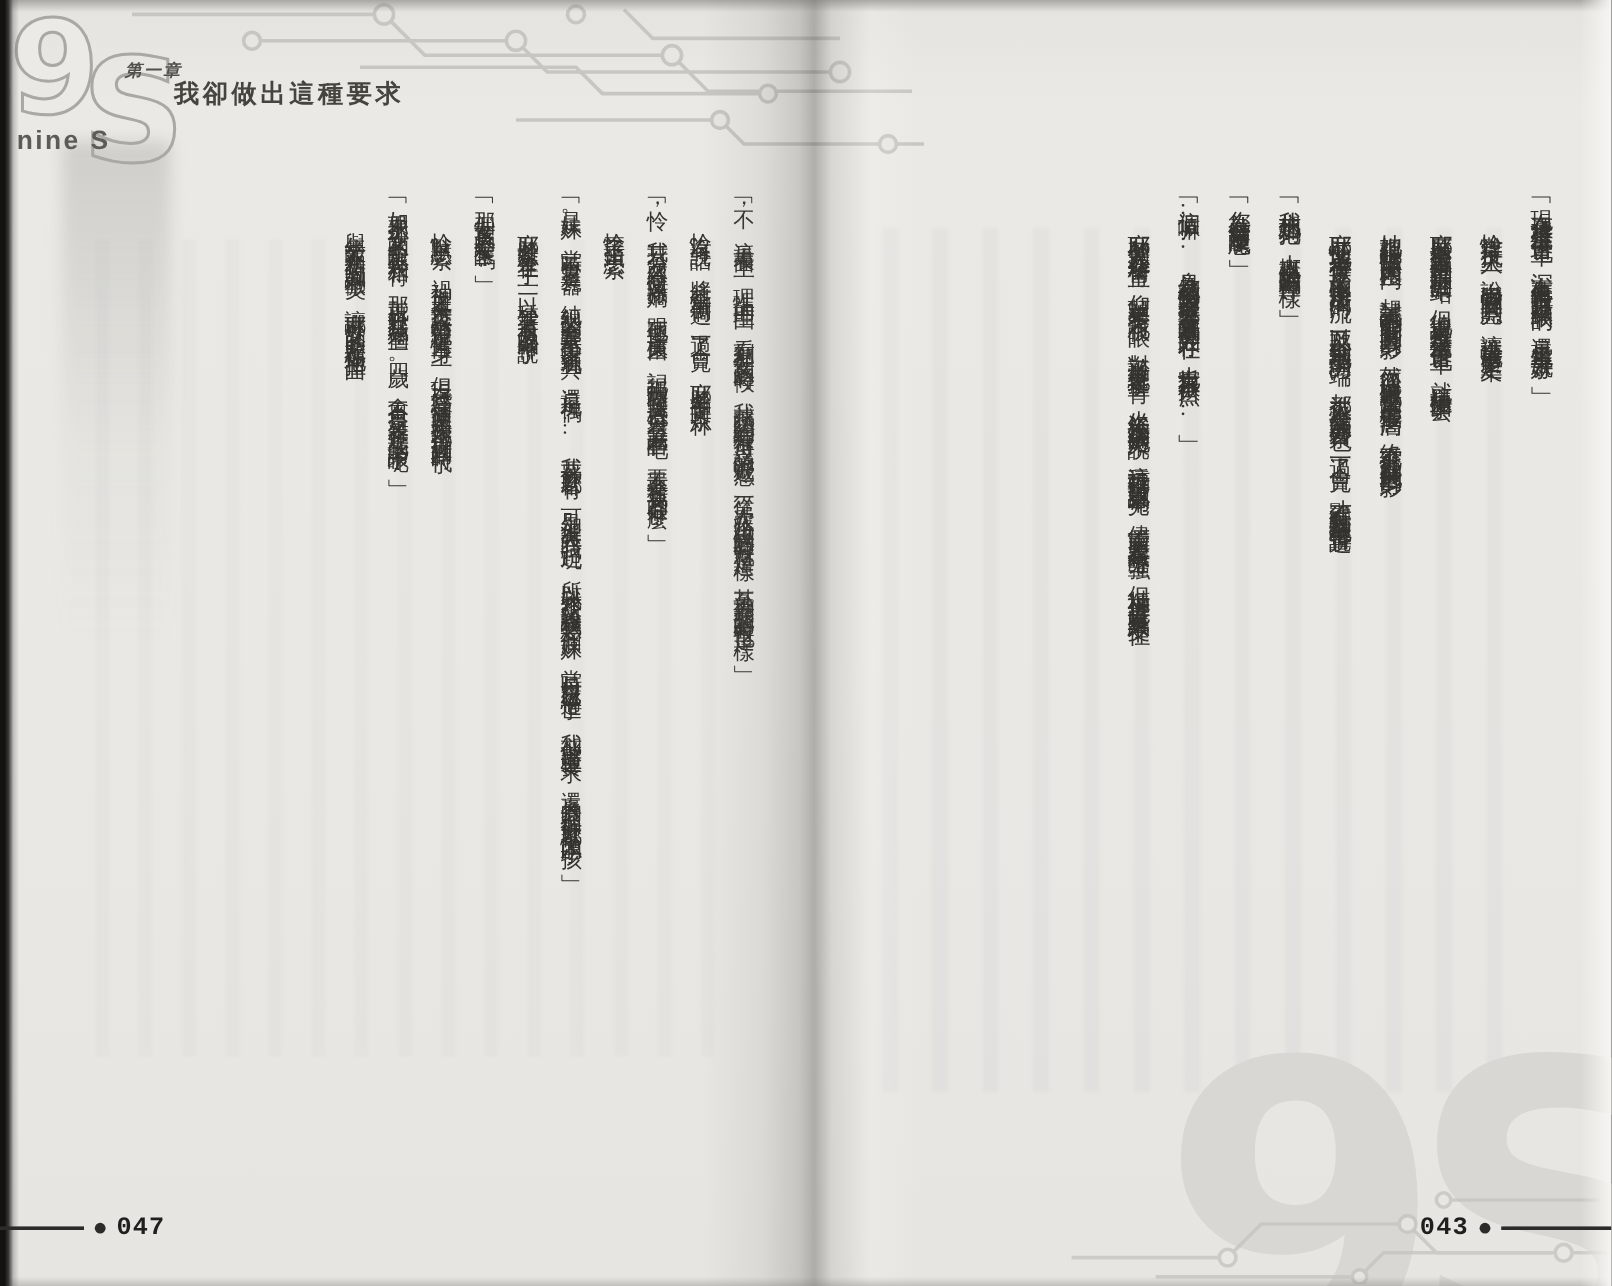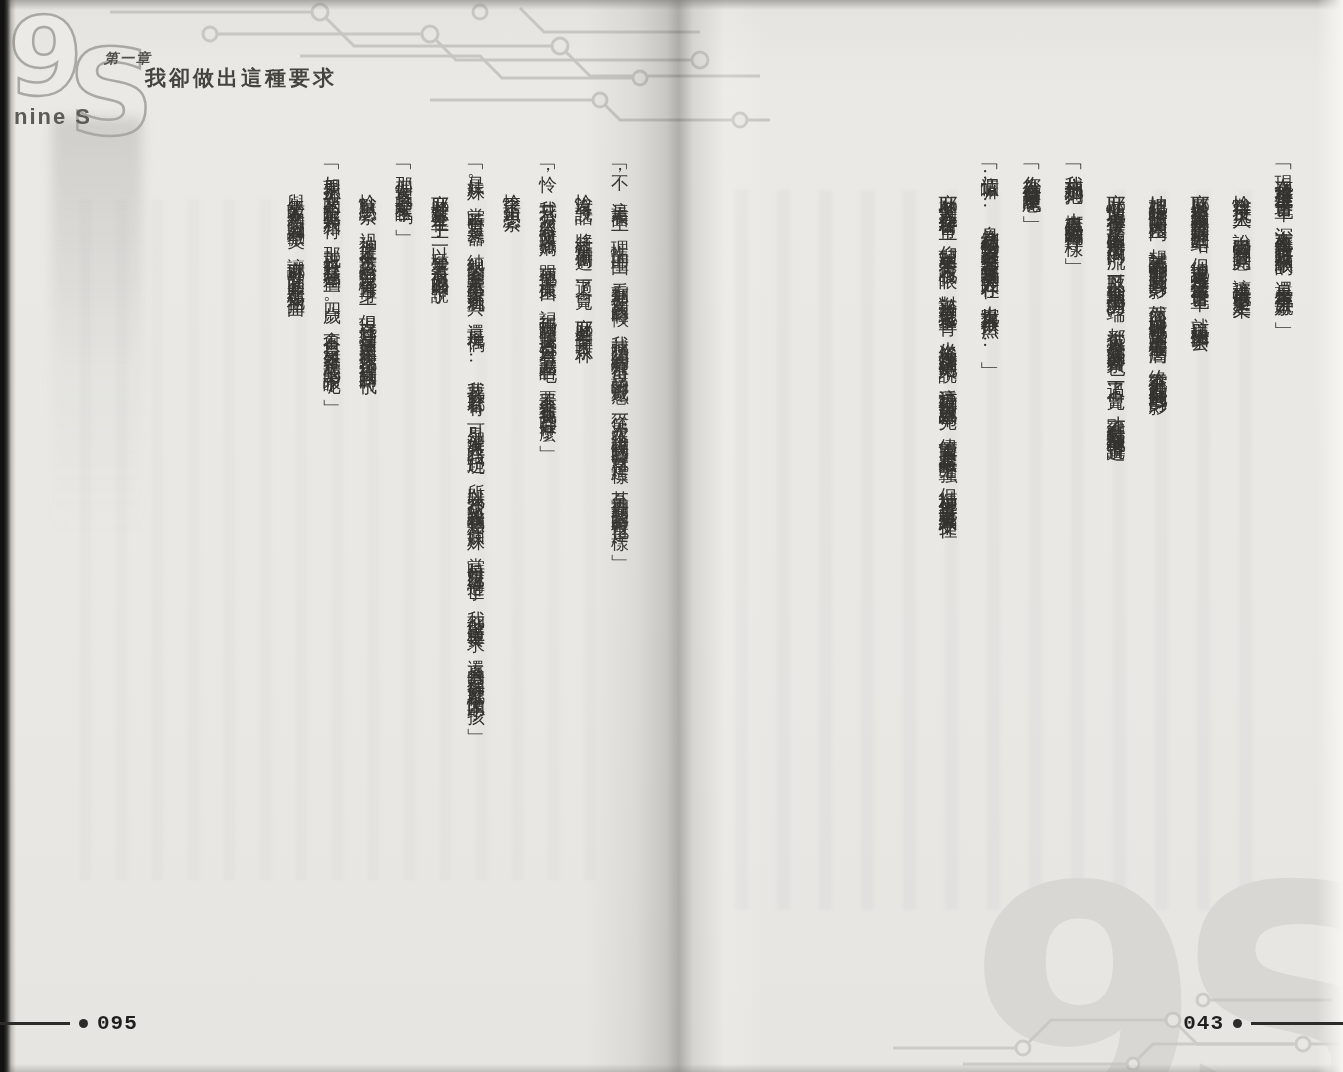--- a/index.html
+++ b/index.html
@@ -140,21 +140,21 @@
 
   <div class="gutter"></div>
   <div class="edge-left"></div>
   <div class="edge-top"></div>
   <div class="edge-bottom"></div>
   <div class="edge-right"></div>
 
   <div class="pn pn-left">
     <span class="line"></span>
     <span class="dot"></span>
-    <span class="num">095</span>
+    <span class="num">047</span>
   </div>
   <div class="pn pn-right">
     <span class="num">043</span>
     <span class="dot"></span>
     <span class="line"></span>
   </div>
 
 </div>
 
 </body></html>

